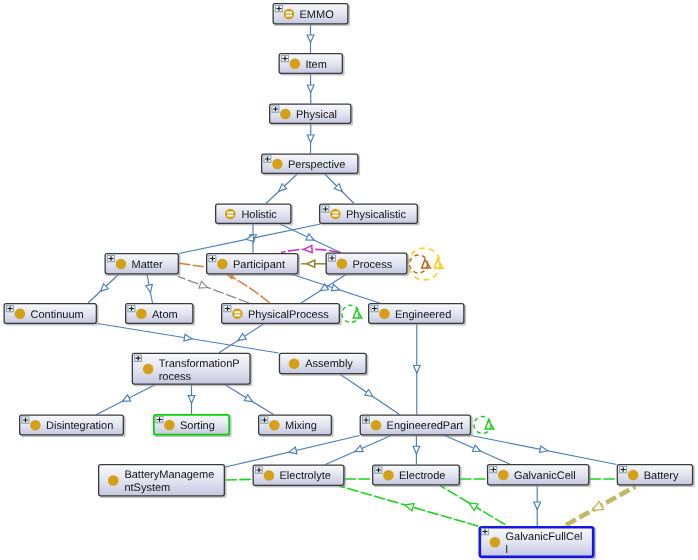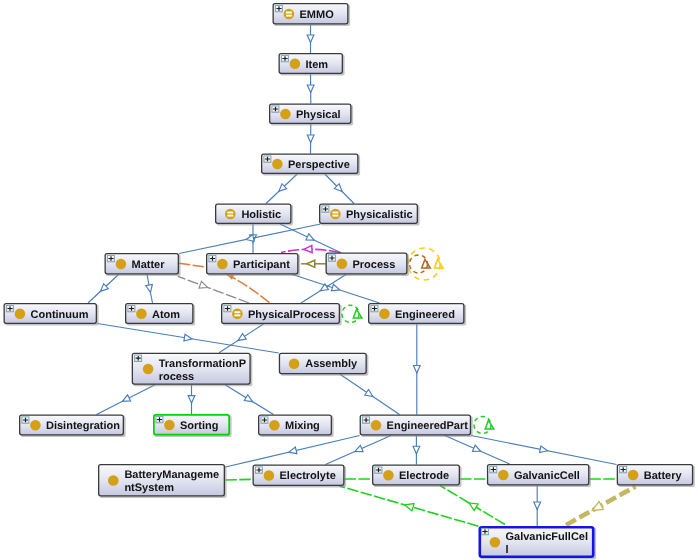--- a/index.html
+++ b/index.html
@@ -1,21 +1,21 @@
 <!DOCTYPE html>
 <html><head>
 <meta charset="utf-8">
 <title>Ontology Class Graph</title>
 <style>
   html,body{margin:0;padding:0;background:#ffffff;}
   body{width:698px;height:560px;overflow:hidden;
        font-family:"Liberation Sans",sans-serif;
        -webkit-font-smoothing:antialiased;
        text-rendering:geometricPrecision;}
-  #canvas{position:relative;width:698px;height:560px;background:#ffffff;font-weight:bold;}
+  #canvas{position:relative;width:698px;height:560px;background:#ffffff;}
   #gfx{position:absolute;left:0;top:0;display:block;}
   .nlabel{font-family:"Liberation Sans",sans-serif;font-size:11px;fill:#121212;}
   #gfx text{paint-order:stroke;}
   #gfx{transform:translateZ(0);}
 </style>
 </head>
 <body>
 
 <div id="canvas">
   <svg id="gfx" width="698" height="560" viewBox="0 0 698 560" xmlns="http://www.w3.org/2000/svg">

